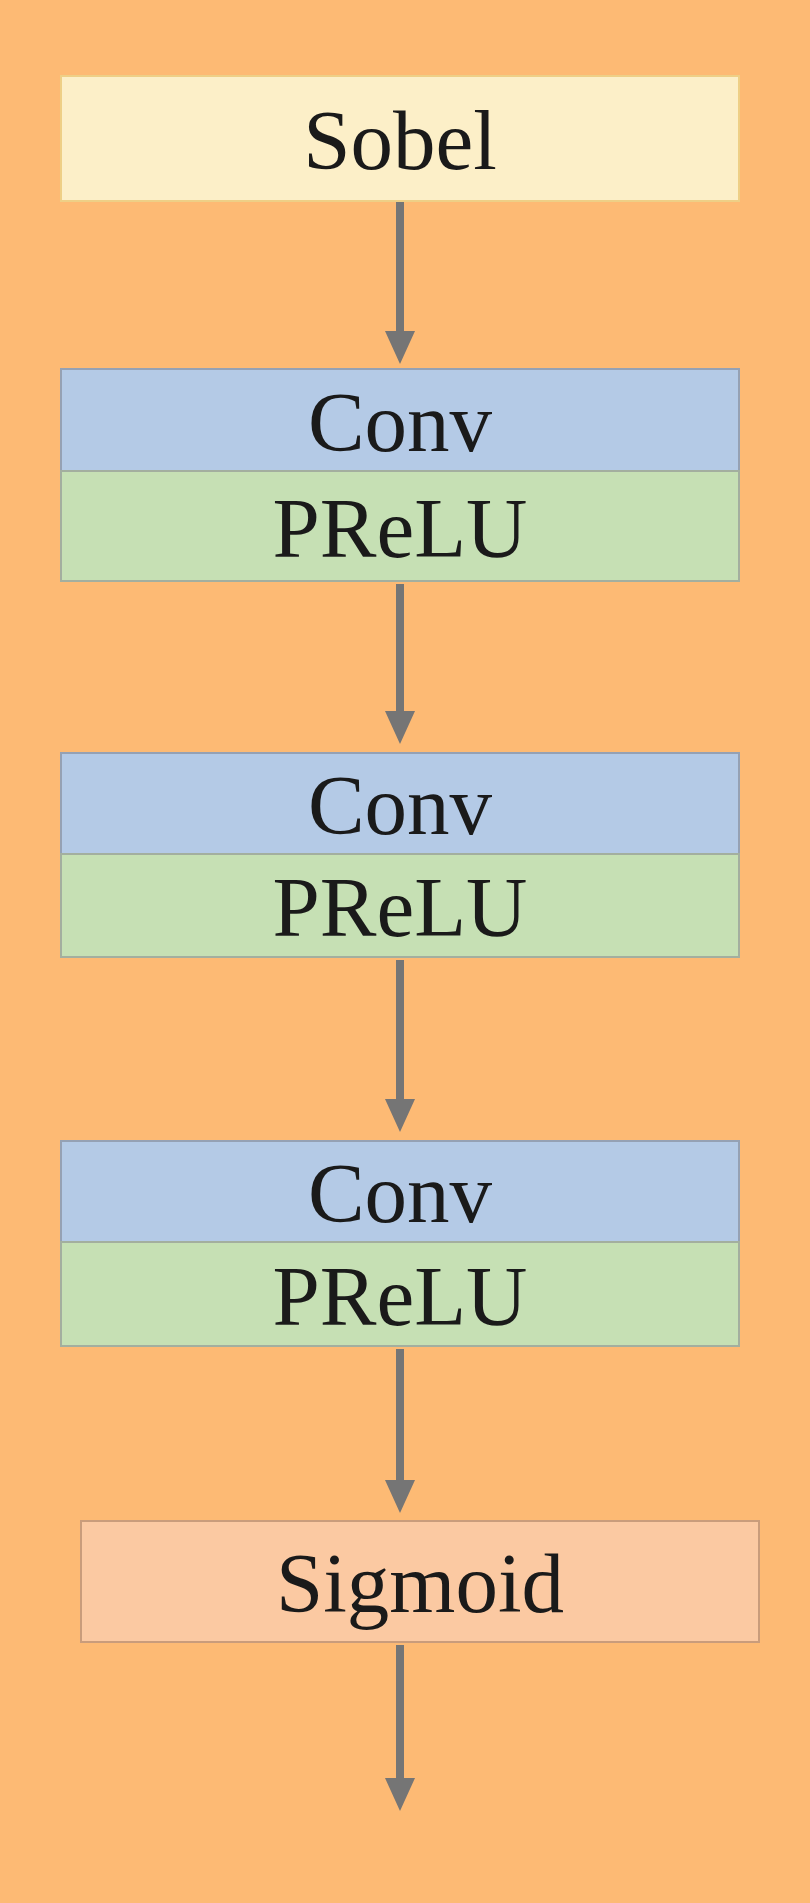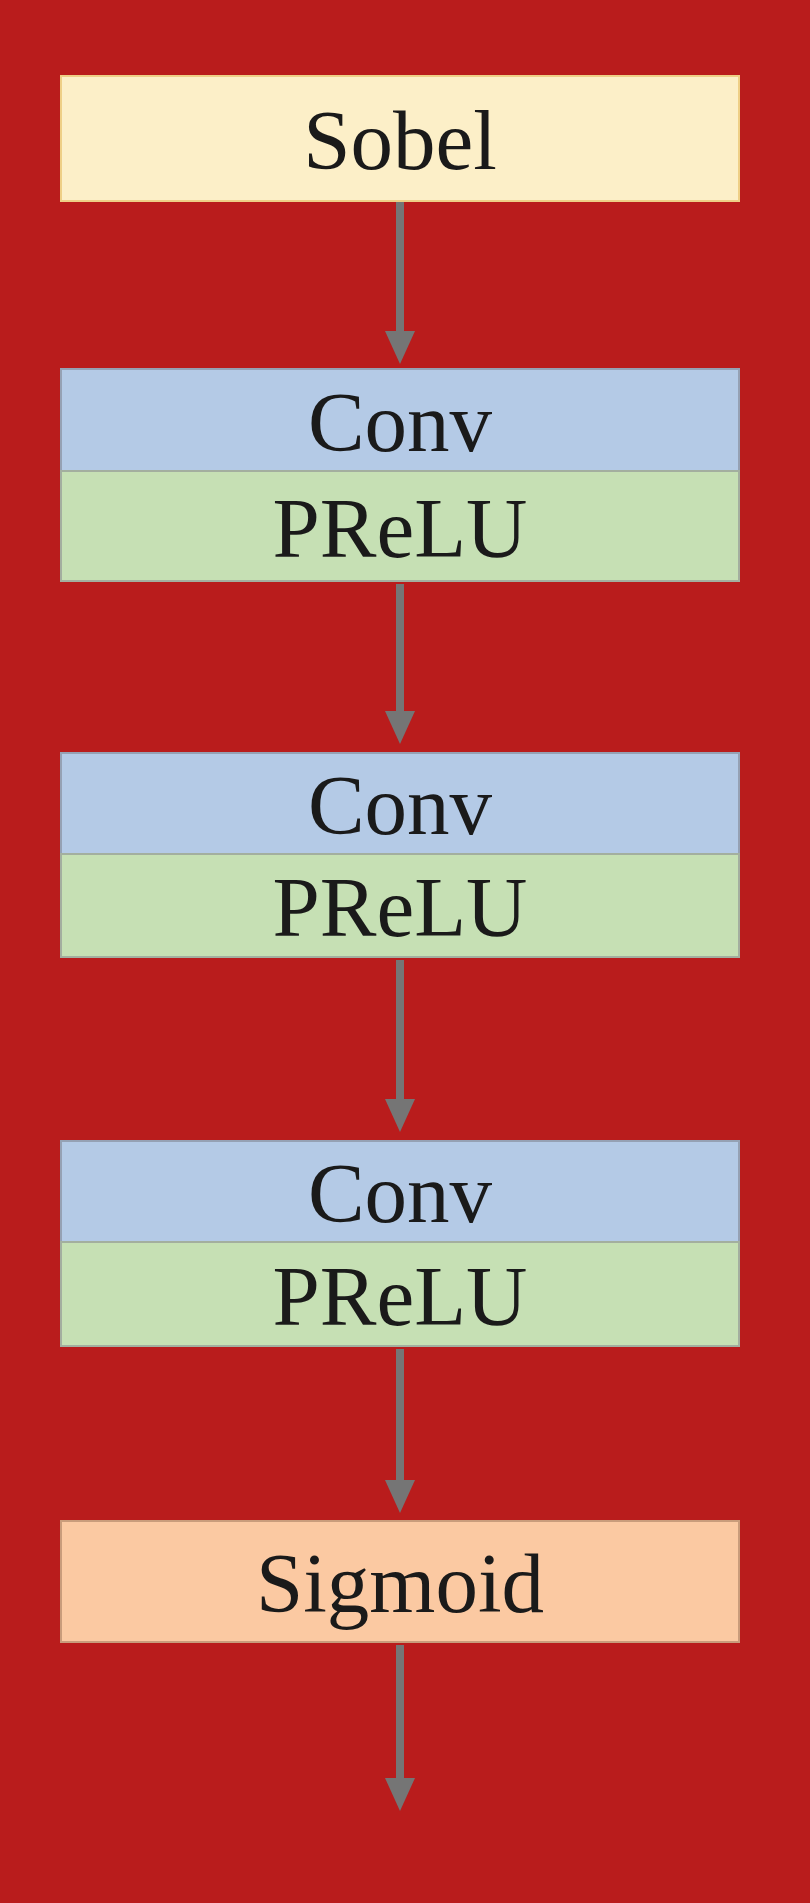--- a/index.html
+++ b/index.html
@@ -58,21 +58,21 @@
   }
   .pos-arrow1{top:202px;height:162px;}
   .pos-arrow2{top:584px;height:160px;}
   .pos-arrow3{top:960px;height:172px;}
   .pos-arrow4{top:1349px;height:164px;}
   .pos-arrow5{top:1645px;height:166px;}
 </style>
 </head>
 <body>
 
-<div class="canvas" style="background-color: #b91c1c; color: rgb(26, 26, 26);">
+<div class="canvas" style="background-color: #fdba74; color: rgb(26, 26, 26);">
 
   <div class="node pos-sobel" style="background-color: rgb(252, 239, 200); border-color: rgb(238, 207, 134);">
     <span class="label">Sobel</span>
   </div>
 
   <div class="arrow pos-arrow1">
     <div class="shaft" style="background-color: rgb(117, 117, 117);"></div>
     <div class="head" style="border-top-color: rgb(117, 117, 117);"></div>
   </div>
 
@@ -105,21 +105,21 @@
   </div>
   <div class="node pos-prelu3" style="background-color: rgb(198, 224, 180); border-color: rgb(163, 175, 159);">
     <span class="label">PReLU</span>
   </div>
 
   <div class="arrow pos-arrow4">
     <div class="shaft" style="background-color: rgb(117, 117, 117);"></div>
     <div class="head" style="border-top-color: rgb(117, 117, 117);"></div>
   </div>
 
-  <div class="node pos-sigmoid" style="background-color: rgb(251, 201, 162); border-color: rgb(201, 156, 123);">
+  <div class="node pos-sigmoid" style="background-color: rgb(251, 201, 162); border-color: rgb(201, 156, 123); margin-left: 20px;">
     <span class="label">Sigmoid</span>
   </div>
 
   <div class="arrow pos-arrow5">
     <div class="shaft" style="background-color: rgb(117, 117, 117);"></div>
     <div class="head" style="border-top-color: rgb(117, 117, 117);"></div>
   </div>
 
 </div>
 

